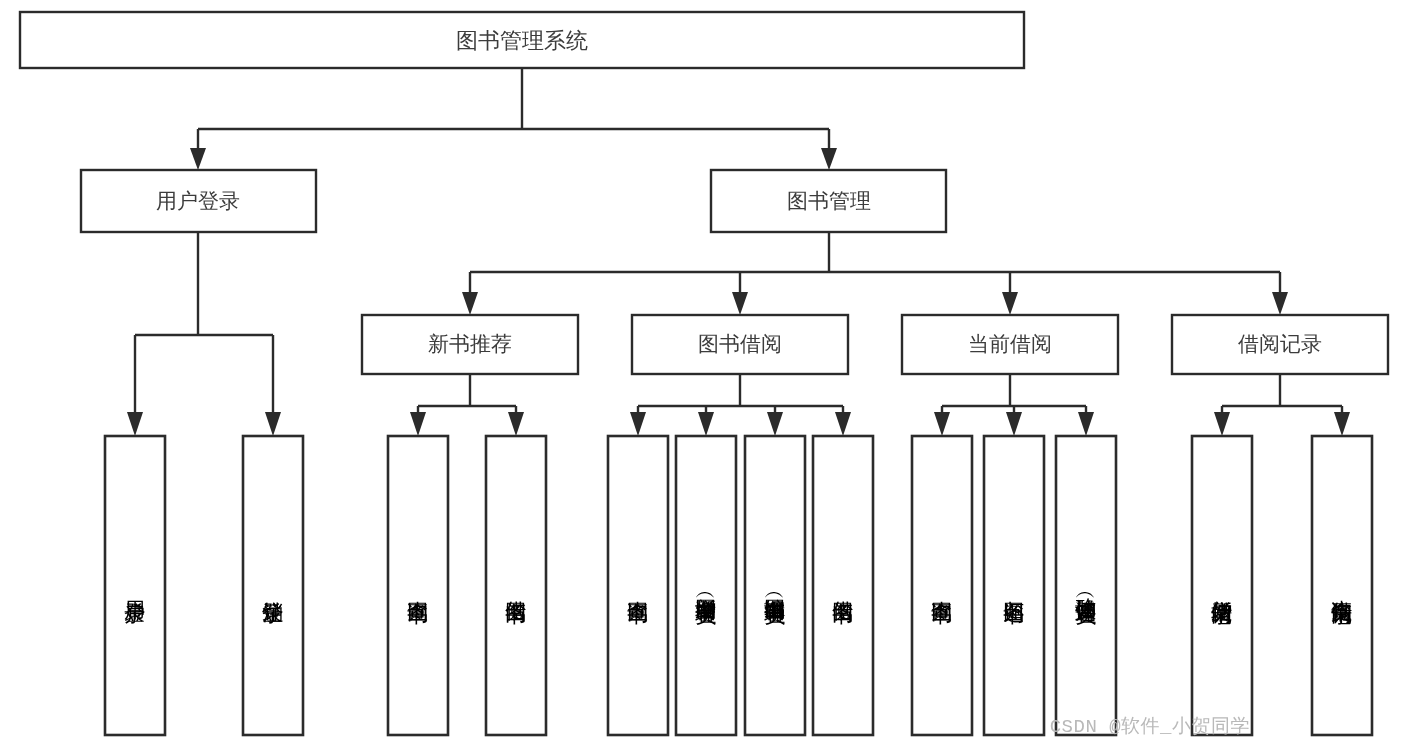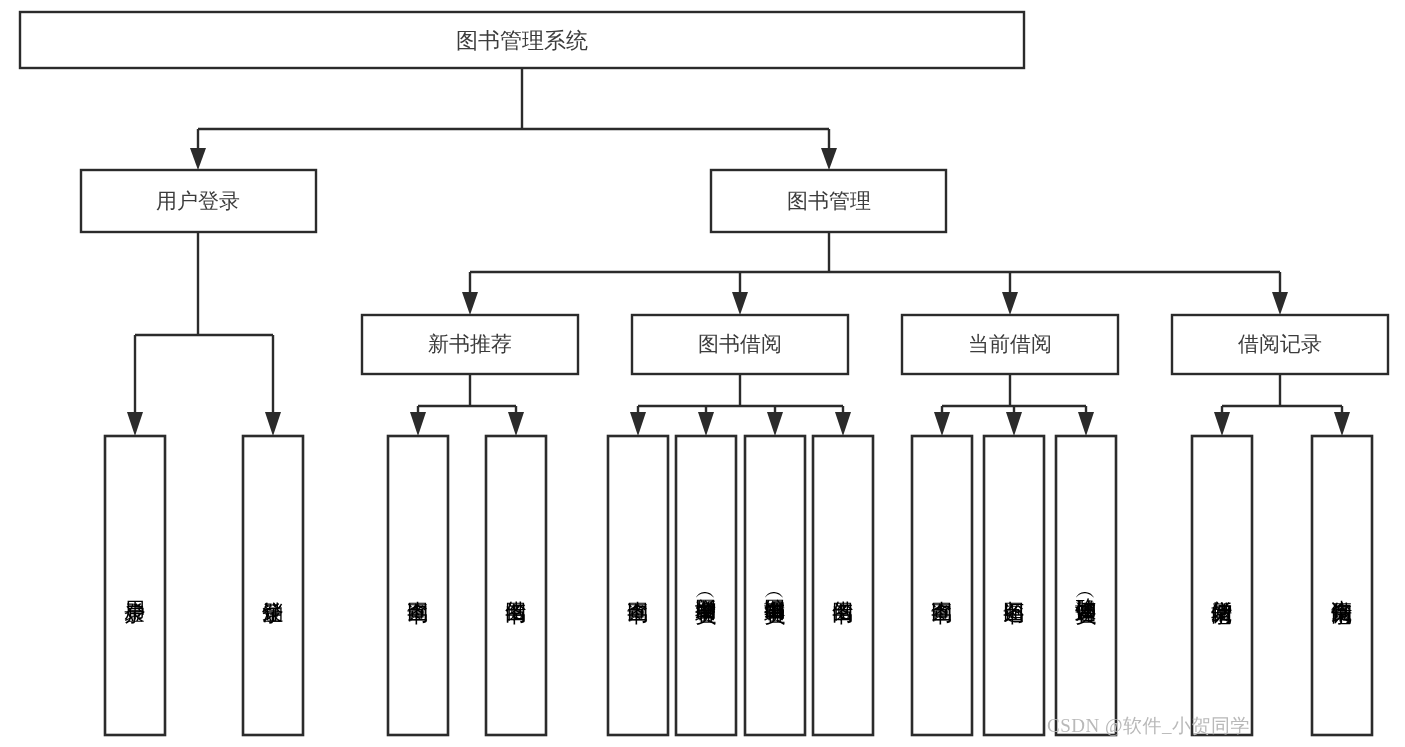--- a/index.html
+++ b/index.html
@@ -68,21 +68,21 @@
     width: 100%;
     height: 100%;
     display: flex;
     align-items: center;
     justify-content: center;
   }
   .watermark {
     position: absolute;
     right: 12px;
     bottom: 8px;
-    font-family: Liberation Serif, serif;
+    font-family: Liberation Mono, monospace;
     font-size: 19px;
     color: #b9b9b9;
     letter-spacing: 0.5px;
     user-select: none;
     white-space: nowrap;
   }
 </style>
 </head>
 <body>
 

